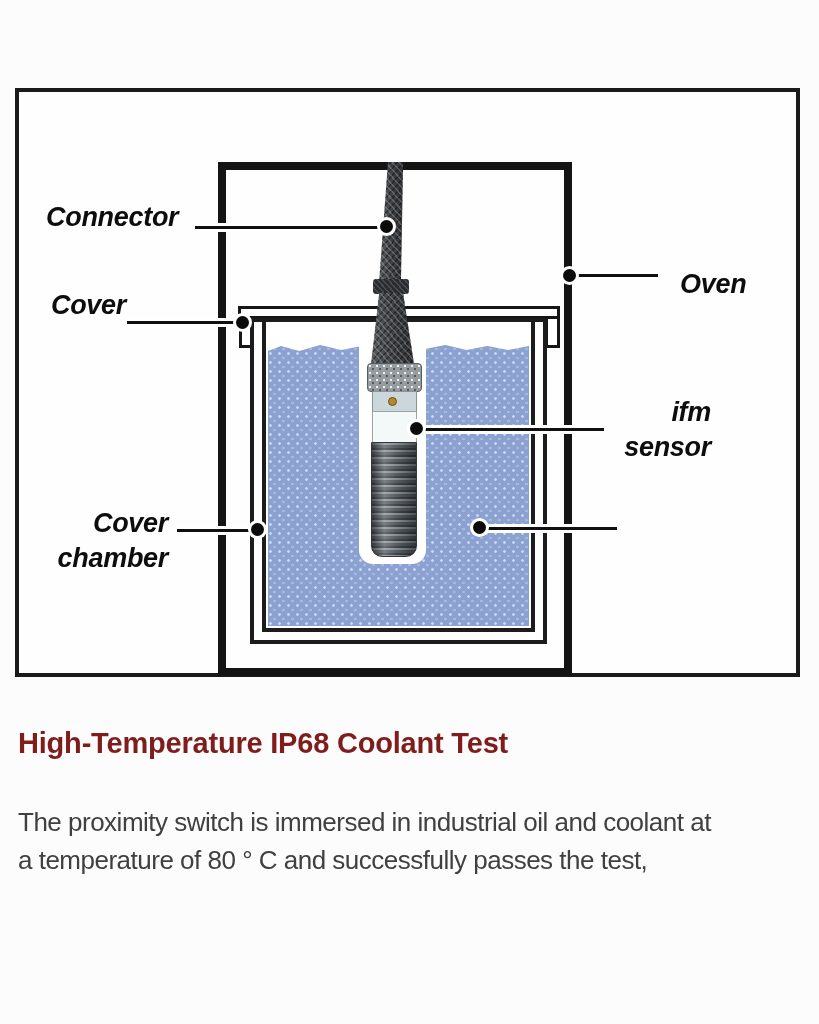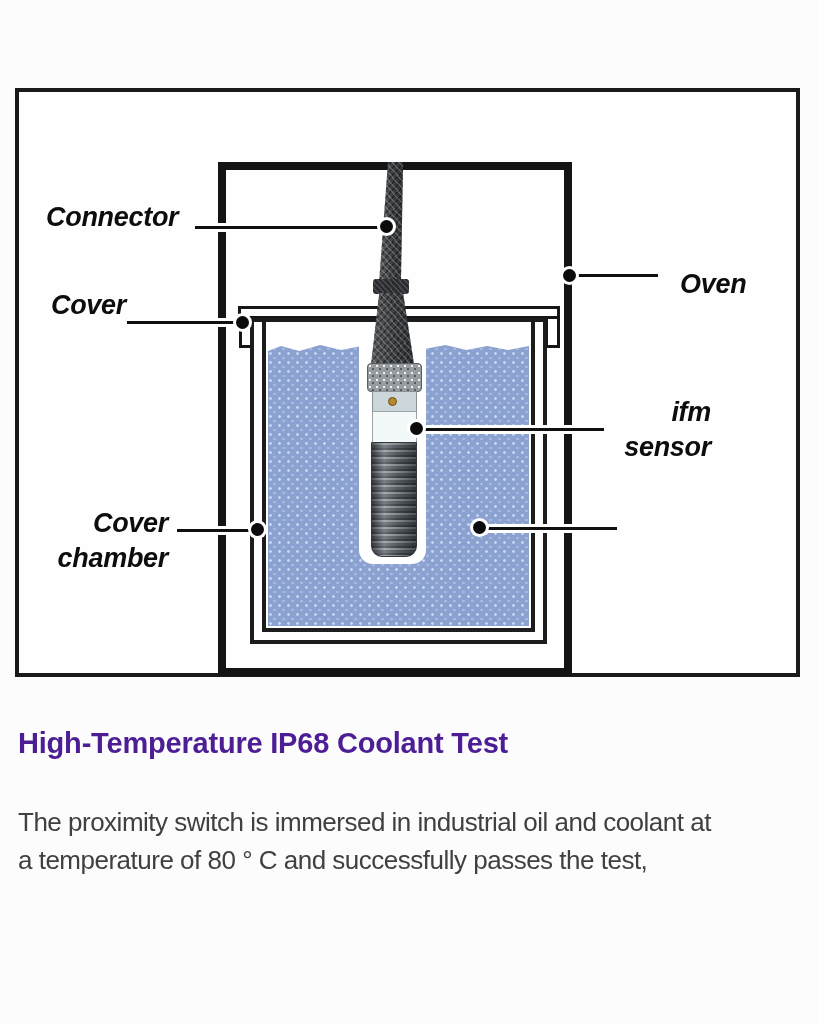--- a/index.html
+++ b/index.html
@@ -82,21 +82,21 @@
 
   .line-testchamber{left:177px;top:529px;width:83px;}
   .dot-testchamber{left:251px;top:523px;}
   .lbl-testchamber{left:48px;top:506px;width:120px;}
 
   .line-coolant{left:481px;top:527px;width:136px;}
   .dot-coolant{left:473px;top:521px;}
   .lbl-coolant{left:640px;top:512px;}
 
   
-  .cap-title{left:18px;top:727px;font-size:29px;font-weight:bold;letter-spacing:-0.2px;white-space:nowrap;color:#4c1d95;}
+  .cap-title{left:18px;top:727px;font-size:29px;font-weight:bold;letter-spacing:-0.2px;white-space:nowrap;color:#7f1d1d;}
   .cap-body{left:18px;top:803px;font-size:26px;letter-spacing:-0.5px;line-height:38px;color:#404040;}
   .cap-body div{white-space:nowrap;}
 </style>
 </head>
 <body>
 
 <div class="canvas">
 
   <div class="abs outer-frame"></div>
   <div class="abs oven-box"></div>

